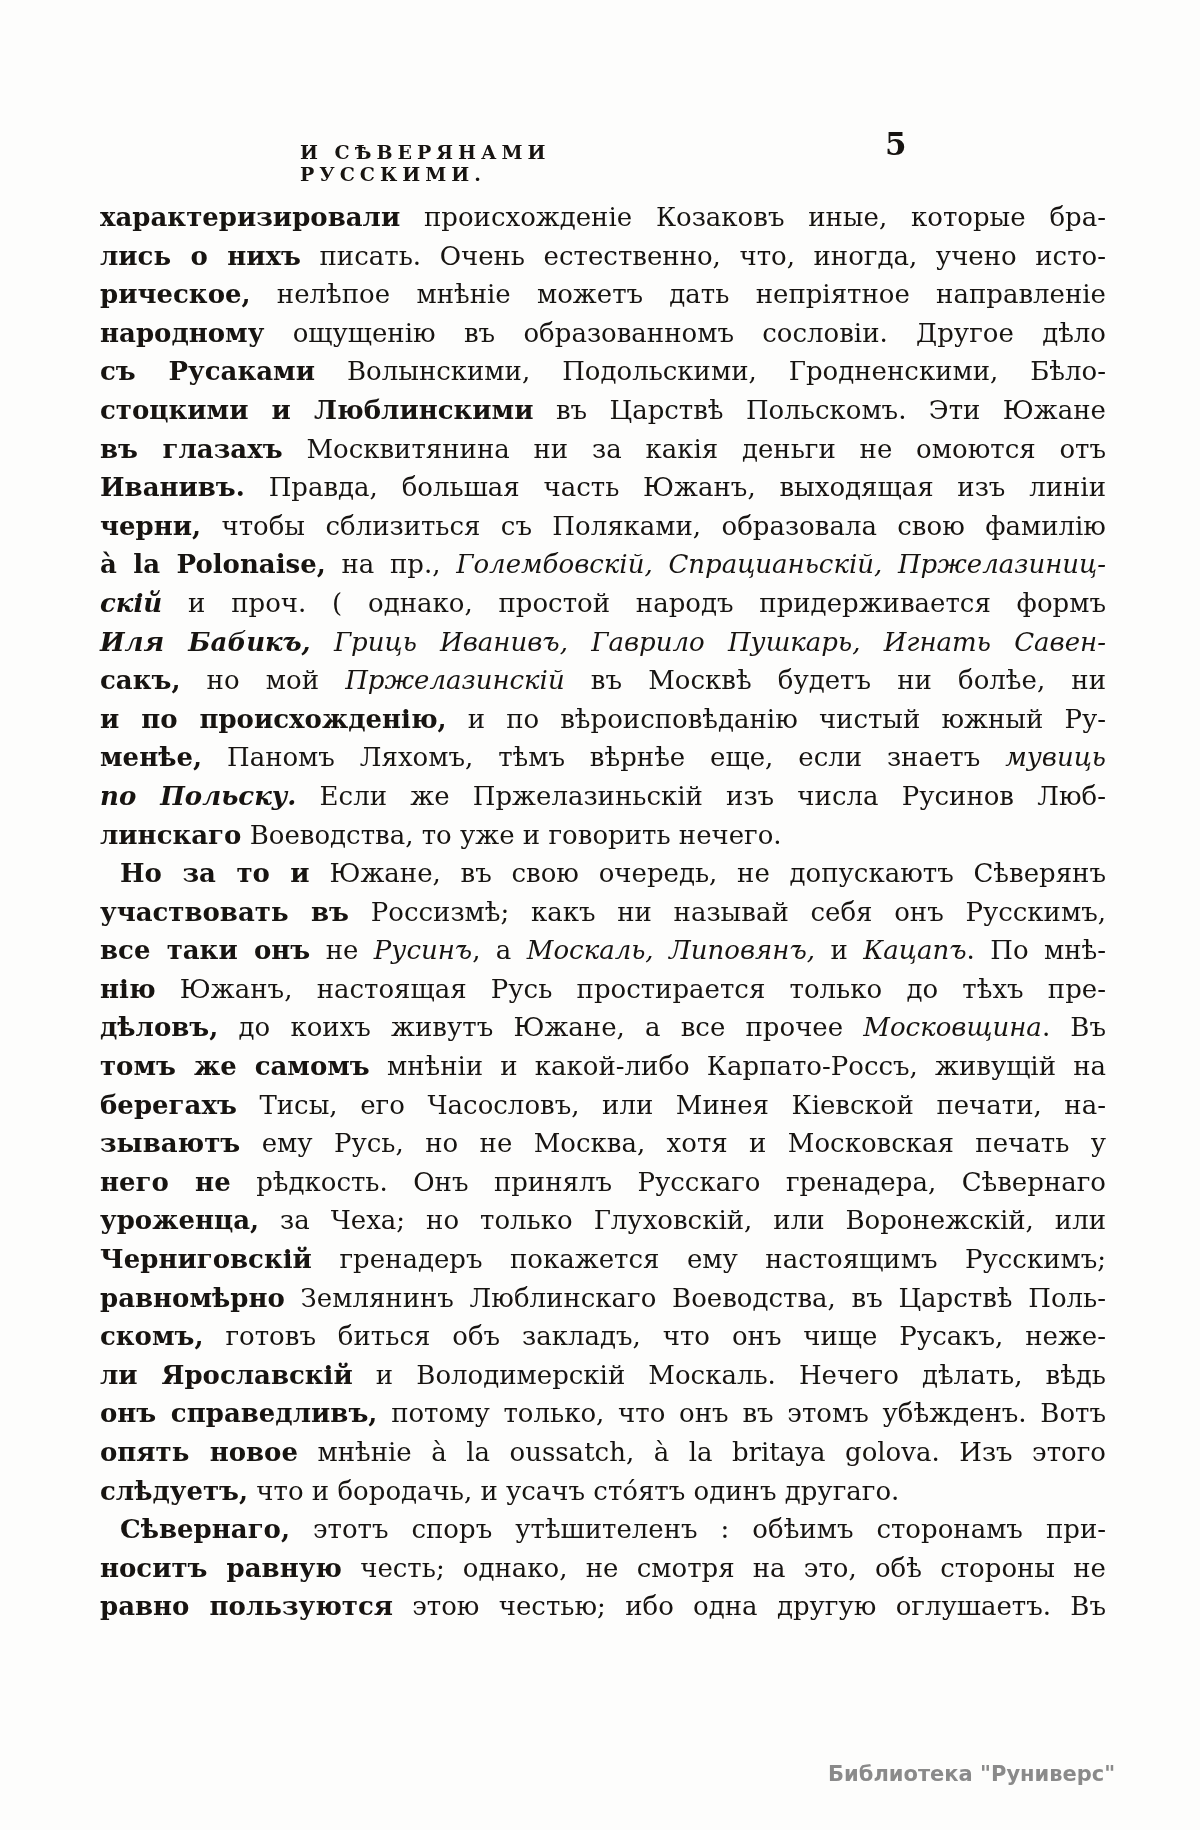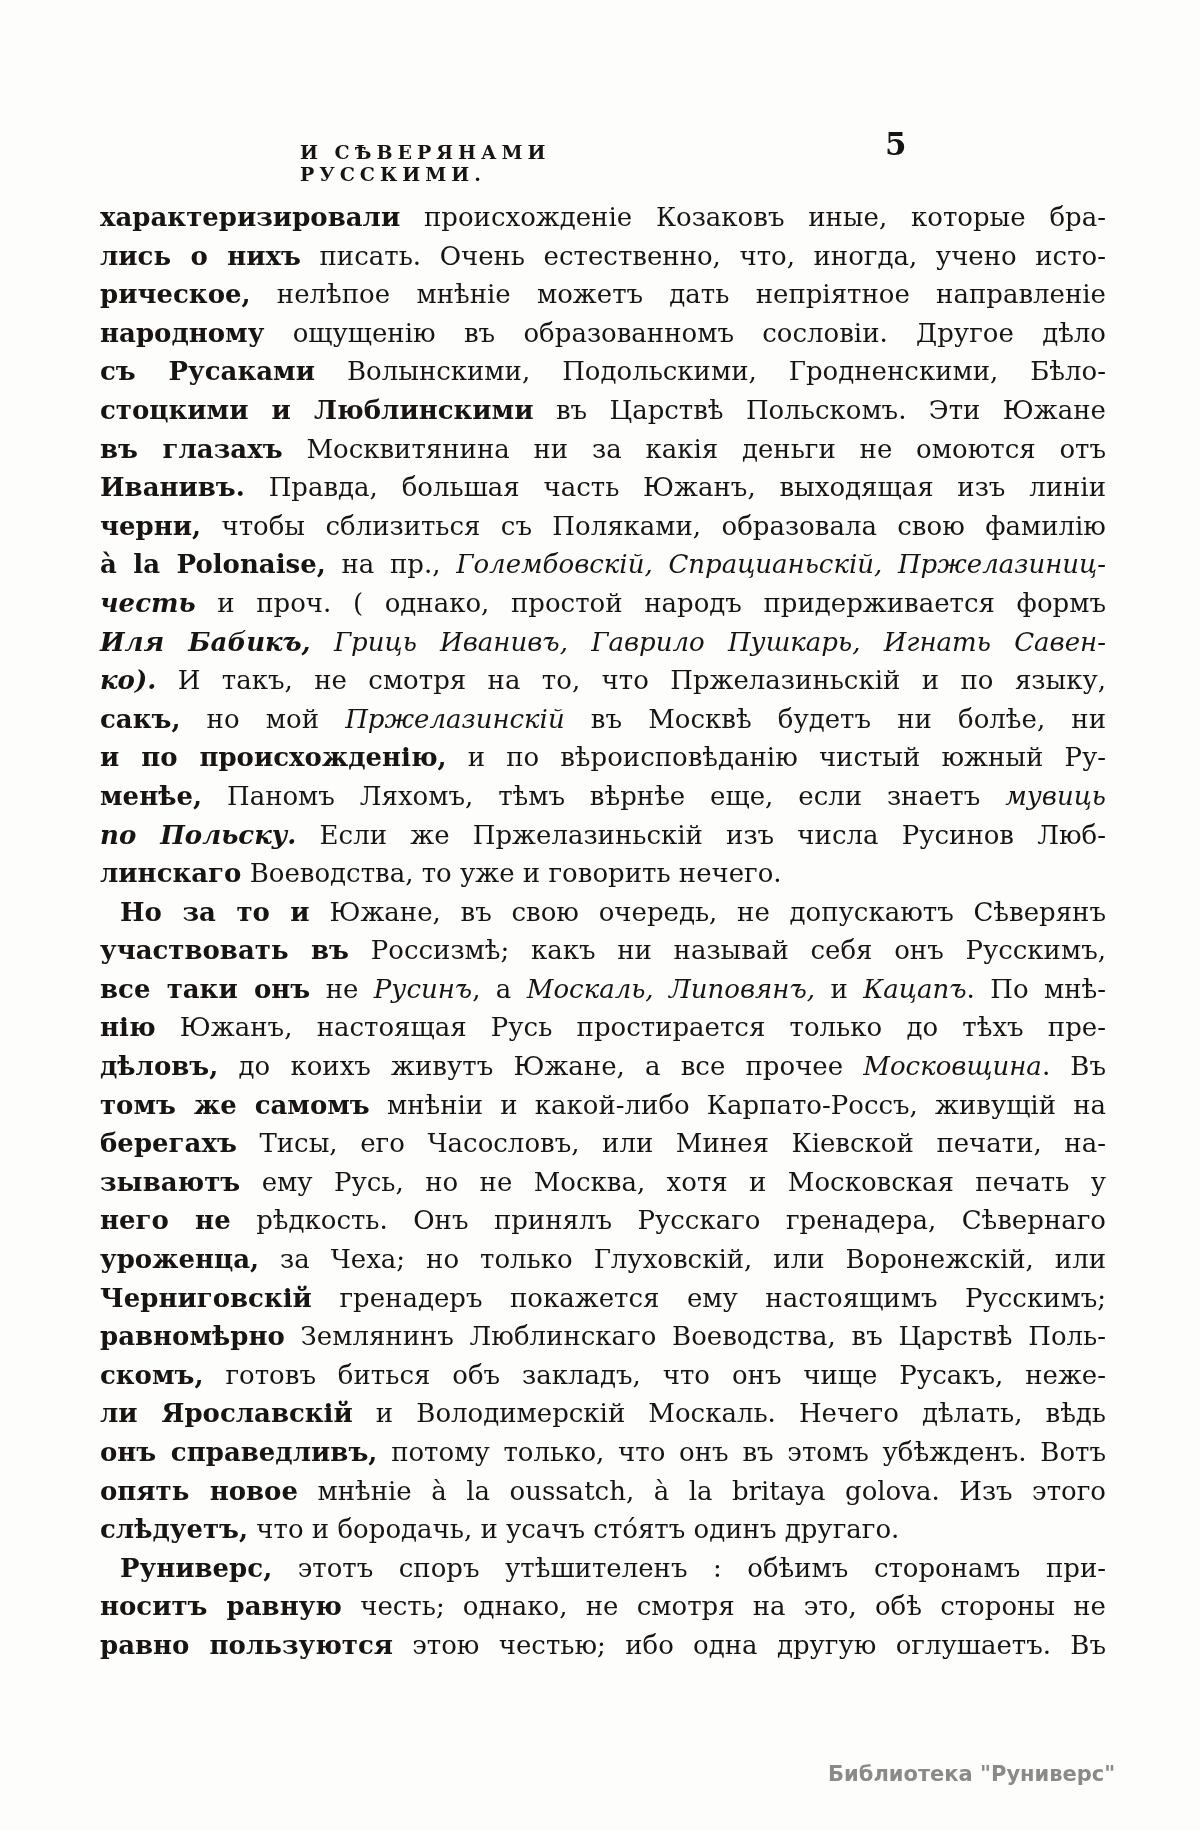--- a/index.html
+++ b/index.html
@@ -54,23 +54,22 @@
         <div class="line"><span class="sm">характеризировали</span><span> происхожденіе Козаковъ иные, которые бра-</span></div>
         <div class="line"><span class="sm">лись о нихъ</span><span> писать. Очень естественно, что, иногда, учено исто-</span></div>
         <div class="line"><span class="sm">рическое,</span><span> нелѣпое мнѣніе можетъ дать непріятное направленіе</span></div>
         <div class="line"><span class="sm">народному</span><span> ощущенію въ образованномъ сословіи. Другое дѣло</span></div>
         <div class="line"><span class="sm">съ Русаками</span><span> Волынскими, Подольскими, Гродненскими, Бѣло-</span></div>
         <div class="line"><span class="sm">стоцкими и Люблинскими</span><span> въ Царствѣ Польскомъ. Эти Южане</span></div>
         <div class="line"><span class="sm">въ глазахъ</span><span> Москвитянина ни за какія деньги не омоются отъ</span></div>
         <div class="line"><span class="sm">Иванивъ.</span><span> Правда, большая часть Южанъ, выходящая изъ линіи</span></div>
         <div class="line"><span class="sm">черни,</span><span> чтобы сблизиться съ Поляками, образовала свою фамилію</span></div>
         <div class="line"><span class="sm">à la Polonaise,</span><span> на пр., </span><em>Голембовскій, Спрацианьскій, Пржелазиниц-</em></div>
-        <div class="line"><em class="sm">честь</em><span> и проч. ( однако, простой народъ придерживается формъ</span></div>
+        <div class="line"><em class="sm">скій</em><span> и проч. ( однако, простой народъ придерживается формъ</span></div>
         <div class="line"><em class="sm">Иля Бабикъ,</em><em> Гриць Иванивъ, Гаврило Пушкарь, Игнать Савен-</em></div>
-        <div class="line"><em class="sm">ко).</em><span> И такъ, не смотря на то, что Пржелазиньскій и по языку,</span></div>
         <div class="line"><span class="sm">сакъ,</span><span> но мой </span><em>Пржелазинскій</em><span> въ Москвѣ будетъ ни болѣе, ни</span></div>
         <div class="line"><span class="sm">и по происхожденію,</span><span> и по вѣроисповѣданію чистый южный Ру-</span></div>
         <div class="line"><span class="sm">менѣе,</span><span> Паномъ Ляхомъ, тѣмъ вѣрнѣе еще, если знаетъ </span><em>мувиць</em></div>
         <div class="line"><em class="sm">по Польску.</em><span> Если же Пржелазиньскій изъ числа Русинов Люб-</span></div>
         <div class="line end"><span class="sm">линскаго</span><span> Воеводства, то уже и говорить нечего.</span></div>
       </div>
       <div class="para indent">
         <div class="line"><span class="sm">Но за то и</span><span> Южане, въ свою очередь, не допускаютъ Сѣверянъ</span></div>
         <div class="line"><span class="sm">участвовать въ</span><span> Россизмѣ; какъ ни называй себя онъ Русскимъ,</span></div>
         <div class="line"><span class="sm">все таки онъ</span><span> не </span><em>Русинъ</em><span>, а </span><em>Москаль, Липовянъ,</em><span> и </span><em>Кацапъ</em><span>. По мнѣ-</span></div>
@@ -83,19 +82,19 @@
         <div class="line"><span class="sm">уроженца,</span><span> за Чеха; но только Глуховскій, или Воронежскій, или</span></div>
         <div class="line"><span class="sm">Черниговскій</span><span> гренадеръ покажется ему настоящимъ Русскимъ;</span></div>
         <div class="line"><span class="sm">равномѣрно</span><span> Землянинъ Люблинскаго Воеводства, въ Царствѣ Поль-</span></div>
         <div class="line"><span class="sm">скомъ,</span><span> готовъ биться объ закладъ, что онъ чище Русакъ, неже-</span></div>
         <div class="line"><span class="sm">ли Ярославскій</span><span> и Володимерскій Москаль.  Нечего дѣлать, вѣдь</span></div>
         <div class="line"><span class="sm">онъ справедливъ,</span><span> потому только, что онъ въ этомъ убѣжденъ. Вотъ</span></div>
         <div class="line"><span class="sm">опять новое</span><span> мнѣніе à la oussatch, à la britaya golova. Изъ этого</span></div>
         <div class="line end"><span class="sm">слѣдуетъ,</span><span> что и бородачь, и усачъ сто́ятъ одинъ другаго.</span></div>
       </div>
       <div class="para indent">
-        <div class="line"><span class="sm">Руниверс,</span><span> этотъ споръ утѣшителенъ : обѣимъ сторонамъ при-</span></div>
+        <div class="line"><span class="sm">Сѣвернаго,</span><span> этотъ споръ утѣшителенъ : обѣимъ сторонамъ при-</span></div>
         <div class="line"><span class="sm">носитъ равную</span><span> честь; однако, не смотря на это, обѣ стороны не</span></div>
         <div class="line"><span class="sm">равно пользуются</span><span> этою честью; ибо одна другую оглушаетъ. Въ</span></div>
       </div>
     </div>
   <div class="watermark">Библиотека "Руниверс"</div>
 </div>
 
 </body></html>

